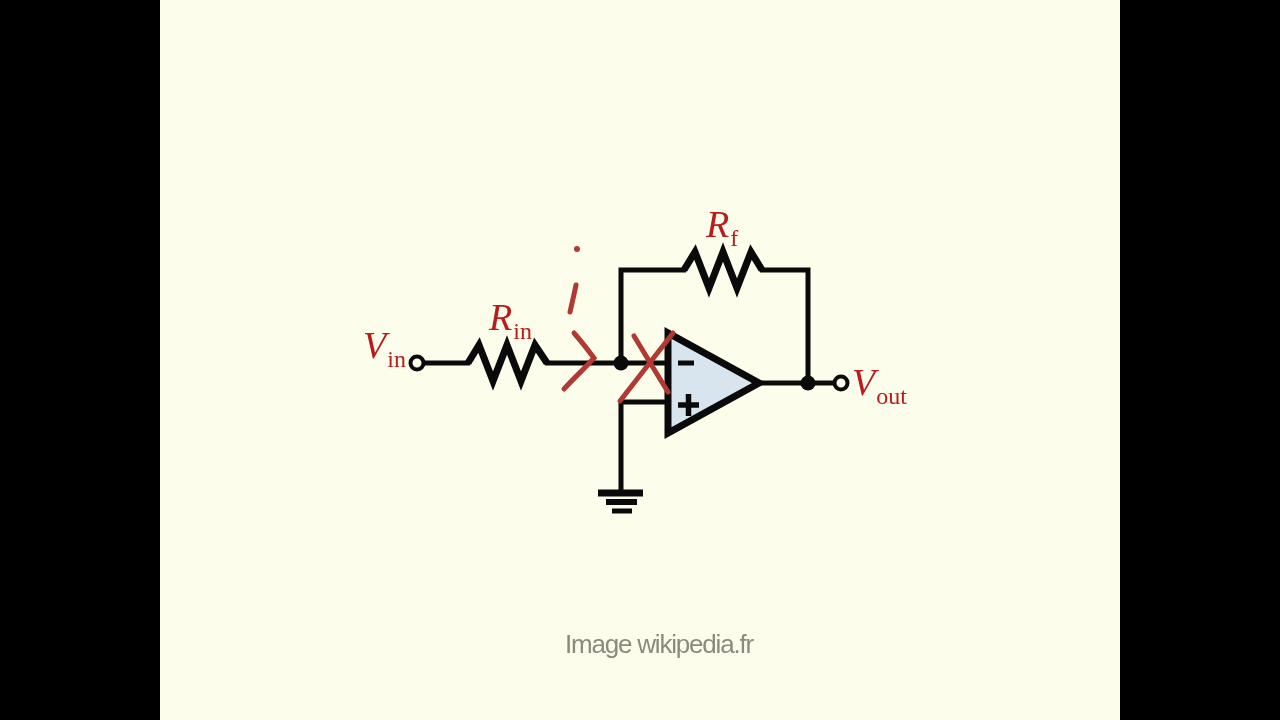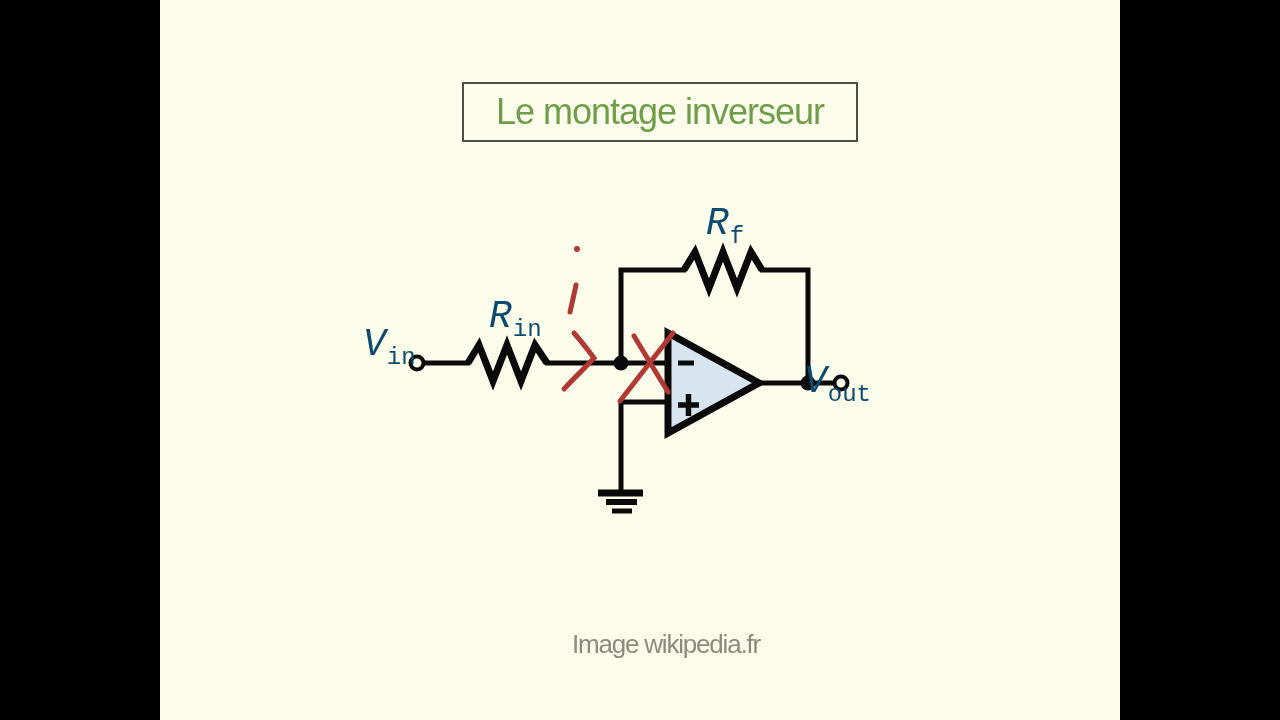--- a/index.html
+++ b/index.html
@@ -41,22 +41,22 @@
   }
 
   svg.circuit {
     position: absolute;
     left: 0;
     top: 0;
   }
 
   .clabel {
     position: absolute;
-    color: #0c4a6e;
-    font-family: Liberation Mono, monospace;
+    color: #b91c1c;
+    font-family: Liberation Serif, serif;
     white-space: nowrap;
     line-height: 1;
   }
   .clabel .main {
     font-style: italic;
     font-size: 38px;
   }
   .clabel .sub {
     font-size: 24px;
     display: inline-block;
@@ -65,34 +65,30 @@
   }
 
   .caption {
     position: absolute;
     left: 565px;
     top: 629px;
     font-size: 26px;
     letter-spacing: -1.2px;
     color: #8b8b7d;
     white-space: nowrap;
-    margin-left: 7px;
   }
 </style>
 </head>
 <body>
 
 <div id="stage">
 
   <div class="letterbox left"></div>
   <div class="letterbox right"></div>
 
-  <div class="title-box">
-    <span>Le montage inverseur</span>
-  </div>
 
   <svg class="circuit" width="1280" height="720" viewBox="0 0 1280 720">
 
     <g fill="none" stroke="#0a0a0a">
 
       <line x1="423" y1="363" x2="470" y2="363" stroke-width="5"></line>
 
       <polyline points="468,363 479,345 493,381 507,345 521,381 535,345 547,363" stroke-width="7" stroke-linejoin="miter"></polyline>
 
       <line x1="545" y1="363" x2="668" y2="363" stroke-width="5"></line>
@@ -148,19 +144,19 @@
   </div>
 
   <div class="clabel" style="left:489px; top:298px;">
     <span class="main">R</span><span class="sub">in</span>
   </div>
 
   <div class="clabel" style="left:706px; top:205px;">
     <span class="main">R</span><span class="sub">f</span>
   </div>
 
-  <div class="clabel" style="left:804px; top:363px;">
+  <div class="clabel" style="left:852px; top:363px;">
     <span class="main">V</span><span class="sub">out</span>
   </div>
 
   <div class="caption">Image wikipedia.fr</div>
 
 </div>
 
 </body></html>

